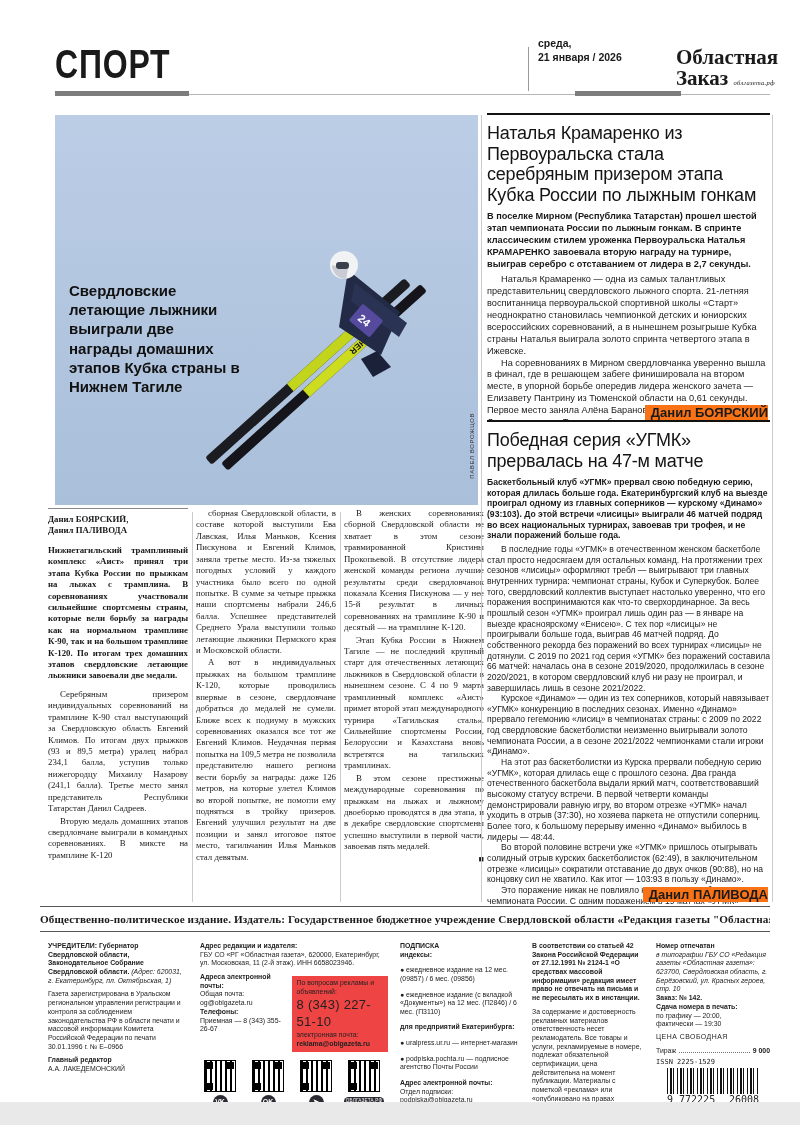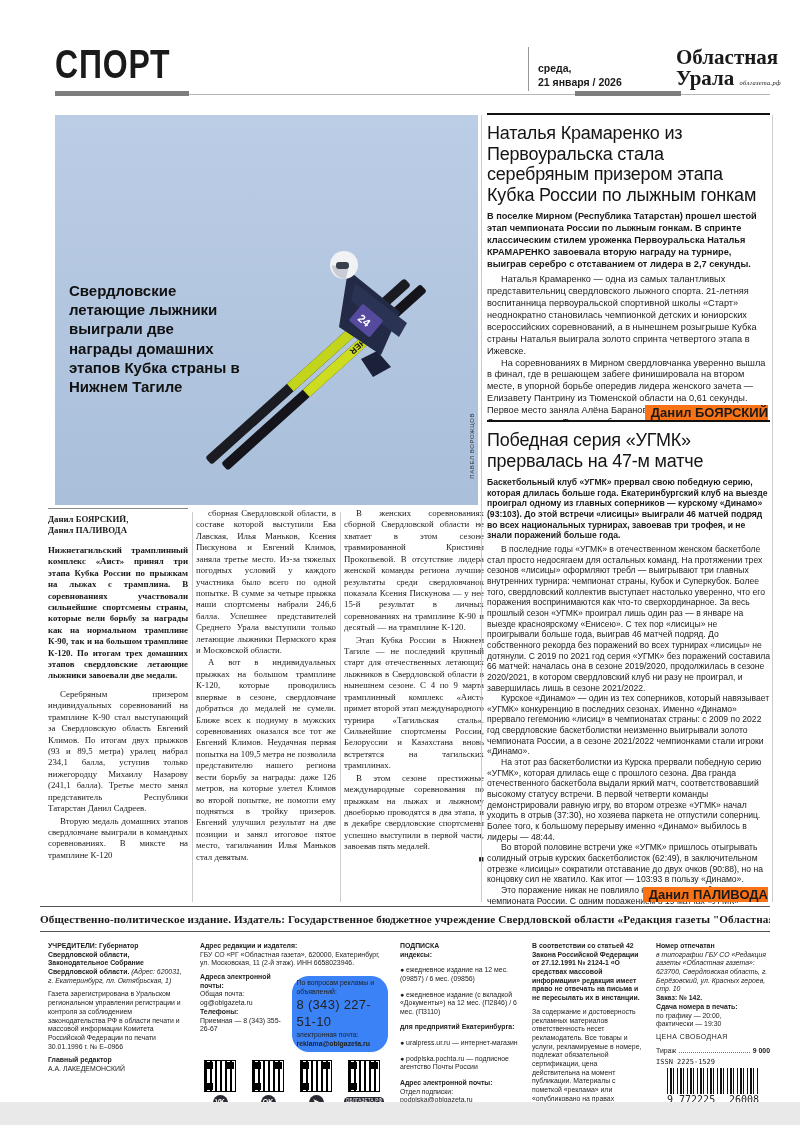--- a/index.html
+++ b/index.html
@@ -6,21 +6,21 @@
   .page{position:relative;width:800px;height:1102px;background:#fff;margin:0 auto;
         font-family:"Liberation Sans",sans-serif;color:#1a1a1a;overflow:hidden;}
   
   .masthead-section{position:absolute;left:55px;top:44px;font-size:40px;font-weight:bold;
         letter-spacing:1px;transform:scaleX(.8);transform-origin:left top;line-height:1;}
   .head-thinline{position:absolute;left:55px;top:94px;width:715px;height:1px;background:#b5b5b5;}
   .head-bar{position:absolute;top:91px;height:5px;background:#7d7d7d;}
   .bar-sport{left:55px;width:134px;}
   .bar-page{left:575px;width:106px;}
   .head-divider{position:absolute;left:528px;top:47px;width:1px;height:44px;background:#999;}
-  .head-date{position:absolute;left:538px;top:61px;font-size:10.5px;font-weight:bold;line-height:1.35;}
+  .head-date{position:absolute;left:538px;top:36px;font-size:10.5px;font-weight:bold;line-height:1.35;}
   .page-roman{position:absolute;left:578px;top:38px;font-family:"Liberation Serif",serif;
         font-size:46px;letter-spacing:3px;line-height:1;}
   .brand{position:absolute;left:676px;top:47px;font-family:"Liberation Serif",serif;
         font-weight:bold;font-size:21px;line-height:.98;}
   .brand .suffix{font-size:6.5px;font-style:italic;font-weight:normal;letter-spacing:.3px;}
   
   .photo{position:absolute;left:55px;top:115px;width:423px;height:390px;overflow:hidden;}
   .photo svg{position:absolute;left:0;top:0;}
   .feature-headline{position:absolute;left:14px;top:12px;width:400px;font-size:33px;
         font-weight:bold;line-height:1.16;color:#0d0d0d;}
@@ -50,21 +50,21 @@
   .endmark{font-size:9px;}
   .vline{position:absolute;width:1px;background:#ccc;}
   
   .strip{position:absolute;left:40px;top:906px;width:730px;height:24px;border-top:1.5px solid #555;
         border-bottom:1.5px solid #555;font-family:"Liberation Serif",serif;font-weight:bold;
         font-size:11.2px;display:flex;align-items:center;letter-spacing:.1px;white-space:nowrap;overflow:hidden;}
   .fcol{position:absolute;top:942px;height:166px;font-size:6.9px;line-height:1.26;overflow:hidden;color:#222;}
   .fcol b{font-weight:bold;}
   .fcol .blk{margin-bottom:5px;}
   .fcol .it{font-style:italic;}
-  .graybox{background:#3b82f6;padding:3px 5px;margin:3px 0;border-radius:17px;}
+  .graybox{background:#ef4444;padding:3px 5px;margin:3px 0;}
   .bigphone{font-size:13px;font-weight:normal;letter-spacing:.3px;margin:1px 0;}
   .c1{left:48px;width:140px;} .c2{left:200px;width:188px;} .c3{left:400px;width:120px;}
   .c4{left:532px;width:112px;} .c5{left:656px;width:114px;}
   .split{display:flex;gap:5px;}
   .qrrow{display:flex;gap:8px;margin-top:5px;}
   .qrcell{width:40px;text-align:center;}
   .qr{width:30px;height:30px;margin:0 auto;border:1px solid #000;
       background:
        linear-gradient(#000,#000) left 1px top 1px/7px 7px no-repeat,
        linear-gradient(#000,#000) right 1px top 1px/7px 7px no-repeat,
@@ -92,21 +92,21 @@
   <div class="head-thinline"></div>
   <div class="head-bar bar-sport"></div>
   <div class="head-bar bar-page"></div>
   <div class="head-divider"></div>
   <div class="head-date">
     <div>среда,</div>
     <div>21 января / 2026</div>
   </div>
   <div class="brand">
     <div>Областная</div>
-    <div><span>Урала</span>
+    <div><span>Заказ</span>
       <span class="suffix">облгазета.рф</span></div>
   </div>
 
   <div class="photo">
     <svg width="423" height="390" viewBox="0 0 423 390">
       <defs>
         <linearGradient id="sky" x1="0" y1="0" x2="0" y2="1">
           <stop offset="0" stop-color="#bccde6"></stop>
             <stop offset="1" stop-color="#a9bfda"></stop>
         </linearGradient>

